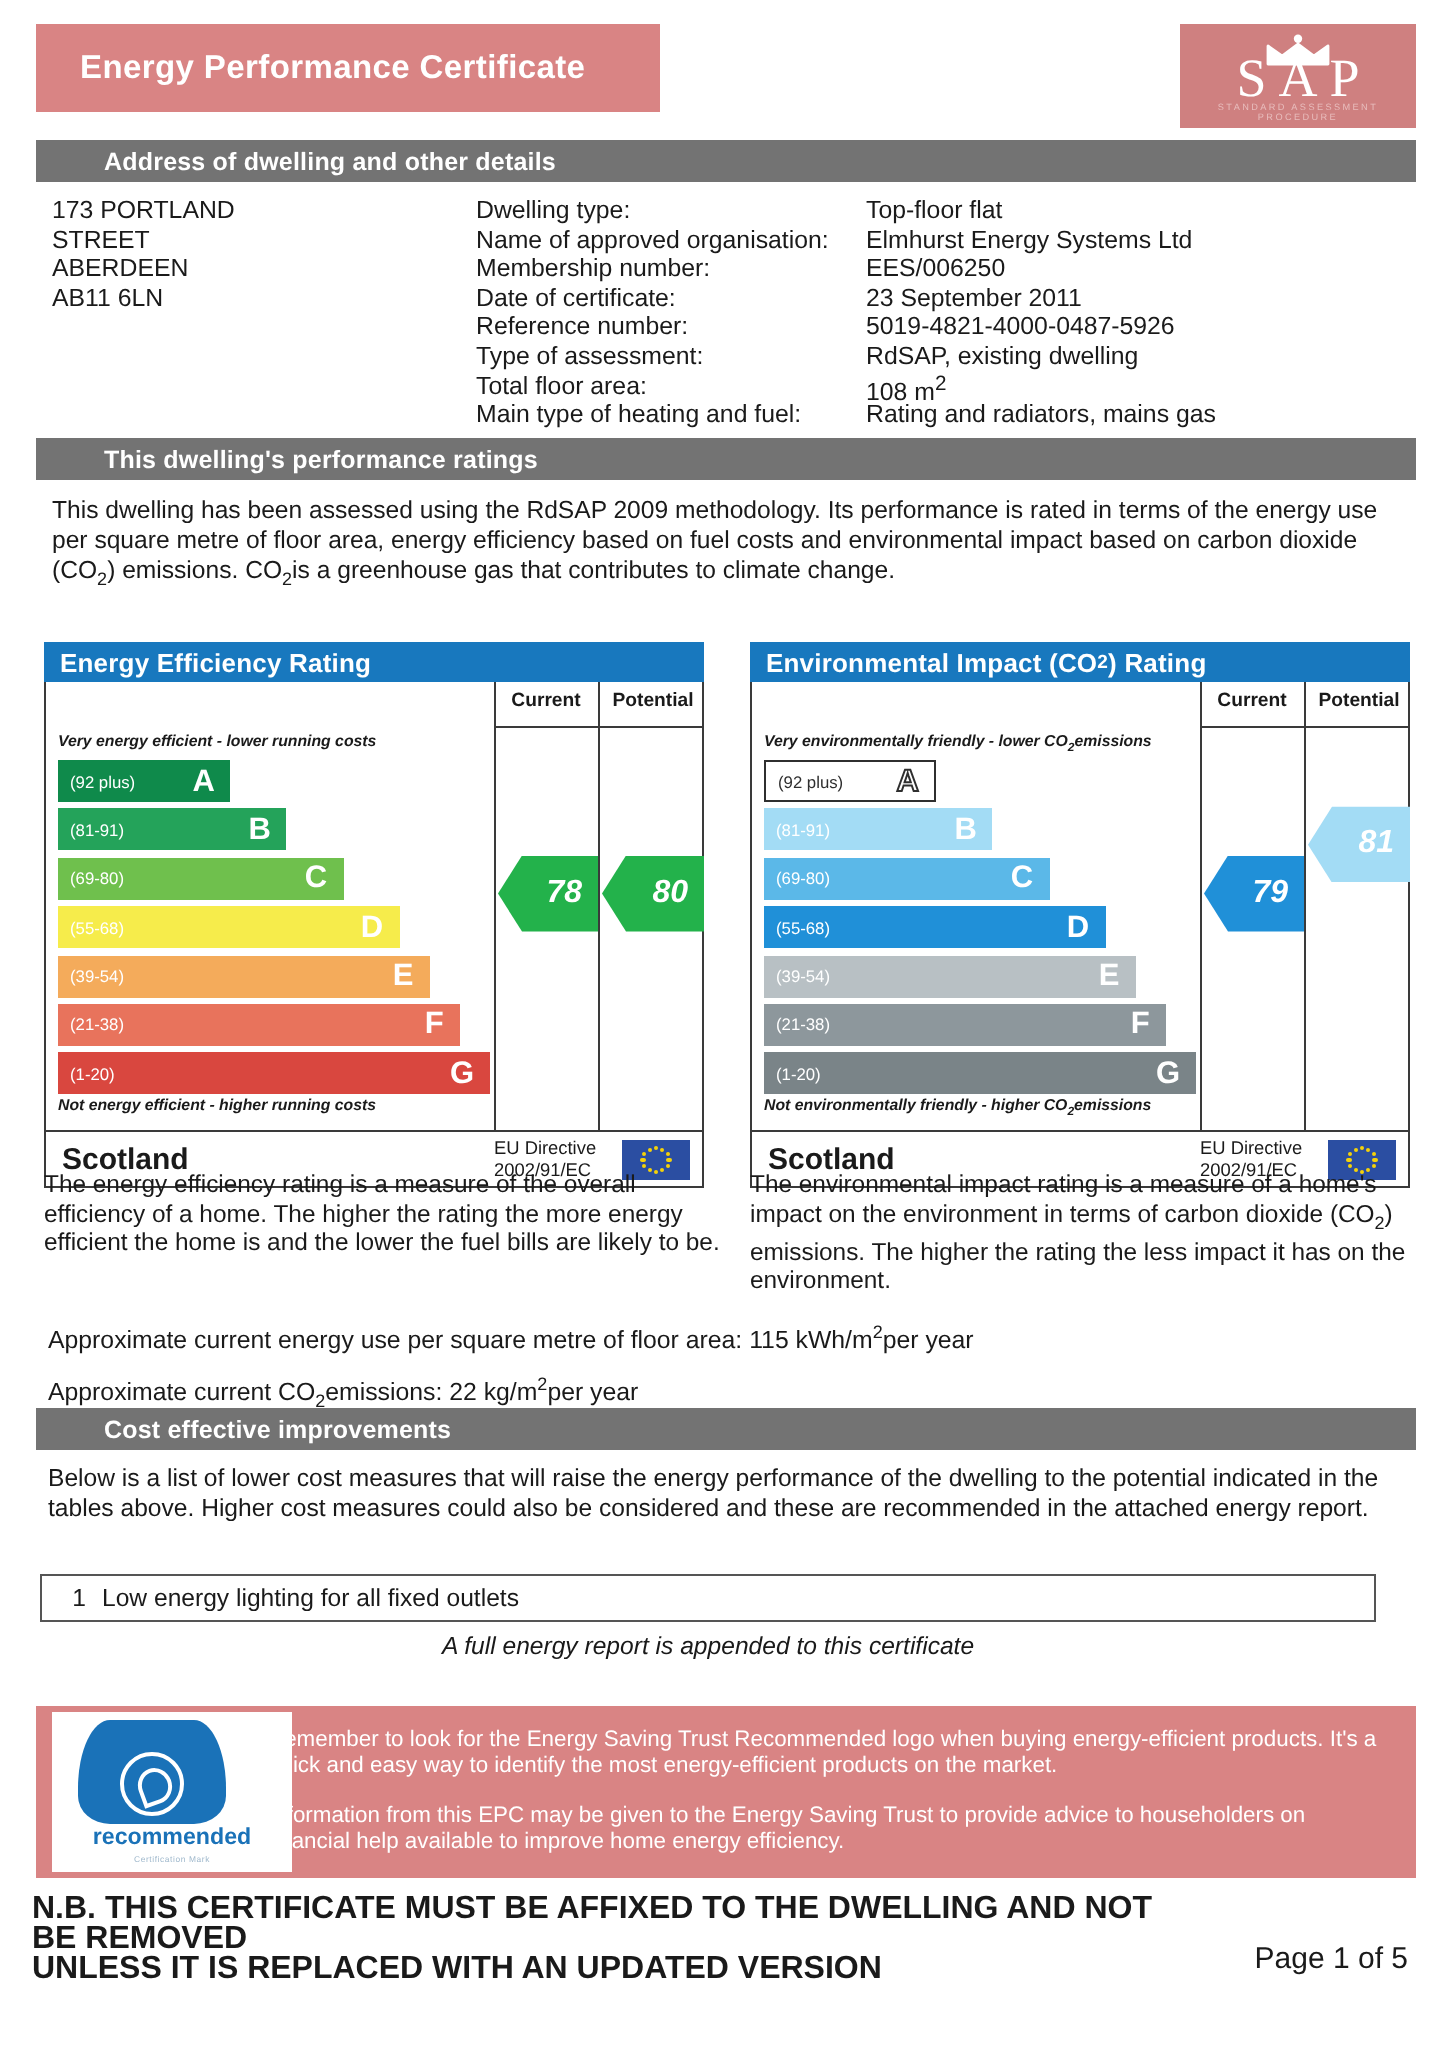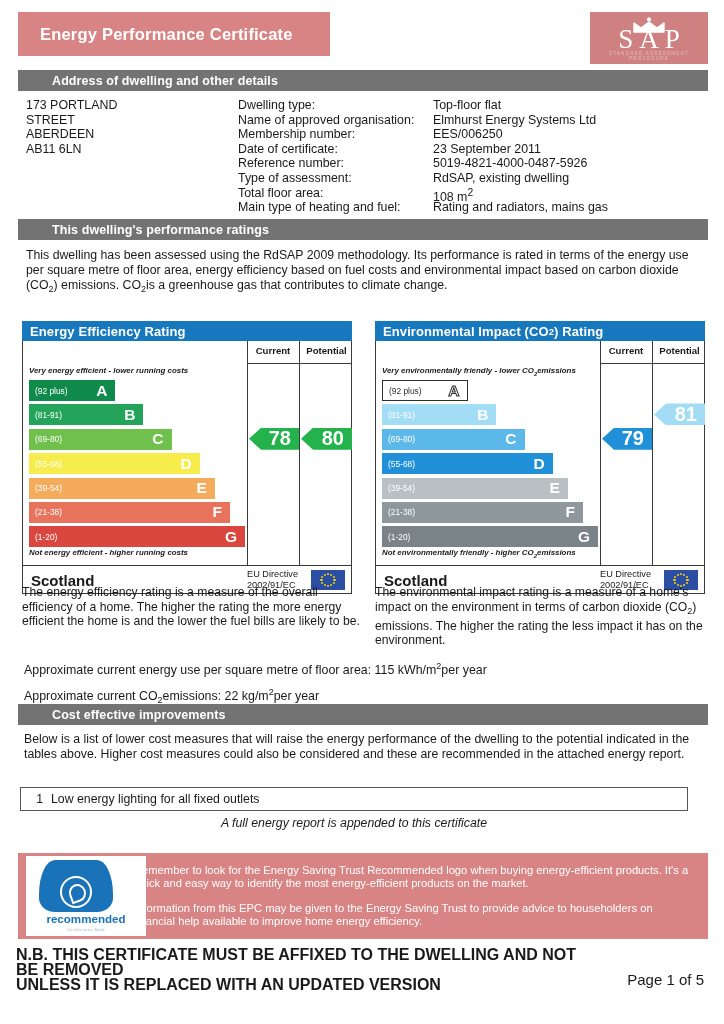--- a/index.html
+++ b/index.html
@@ -236,30 +236,31 @@
     color: #fff;
     line-height: 1;
   }
   .band.outline { border: 1.3px solid #2f2f2f; background: #fff !important; }
   .band.outline .band-range  { color: #2f2f2f; }
   .band.outline .band-letter { color: #fff; -webkit-text-stroke: 1px #2f2f2f; }
 
   
   .arrow {
     position: absolute;
-    height: 22px;
+    height: 38px;
     display: flex;
     align-items: center;
     justify-content: flex-end;
     padding-right: 8px;
     box-sizing: border-box;
     color: #fff;
-    font-size: 20px;
+    font-size: 16px;
     font-weight: bold;
     clip-path: polygon(12px 0, 100% 0, 100% 100%, 12px 100%, 0 50%);
+    font-style: italic;
   }
   .arrow.cur { left: 226px; width: 50px; padding-left: 11px; }
   .arrow.pot { left: 278px; width: 51px; }
 
   
   .chart-foot {
     position: relative;
     border: 1px solid #3a3a3a;
     border-top: none;
     height: 28px;

